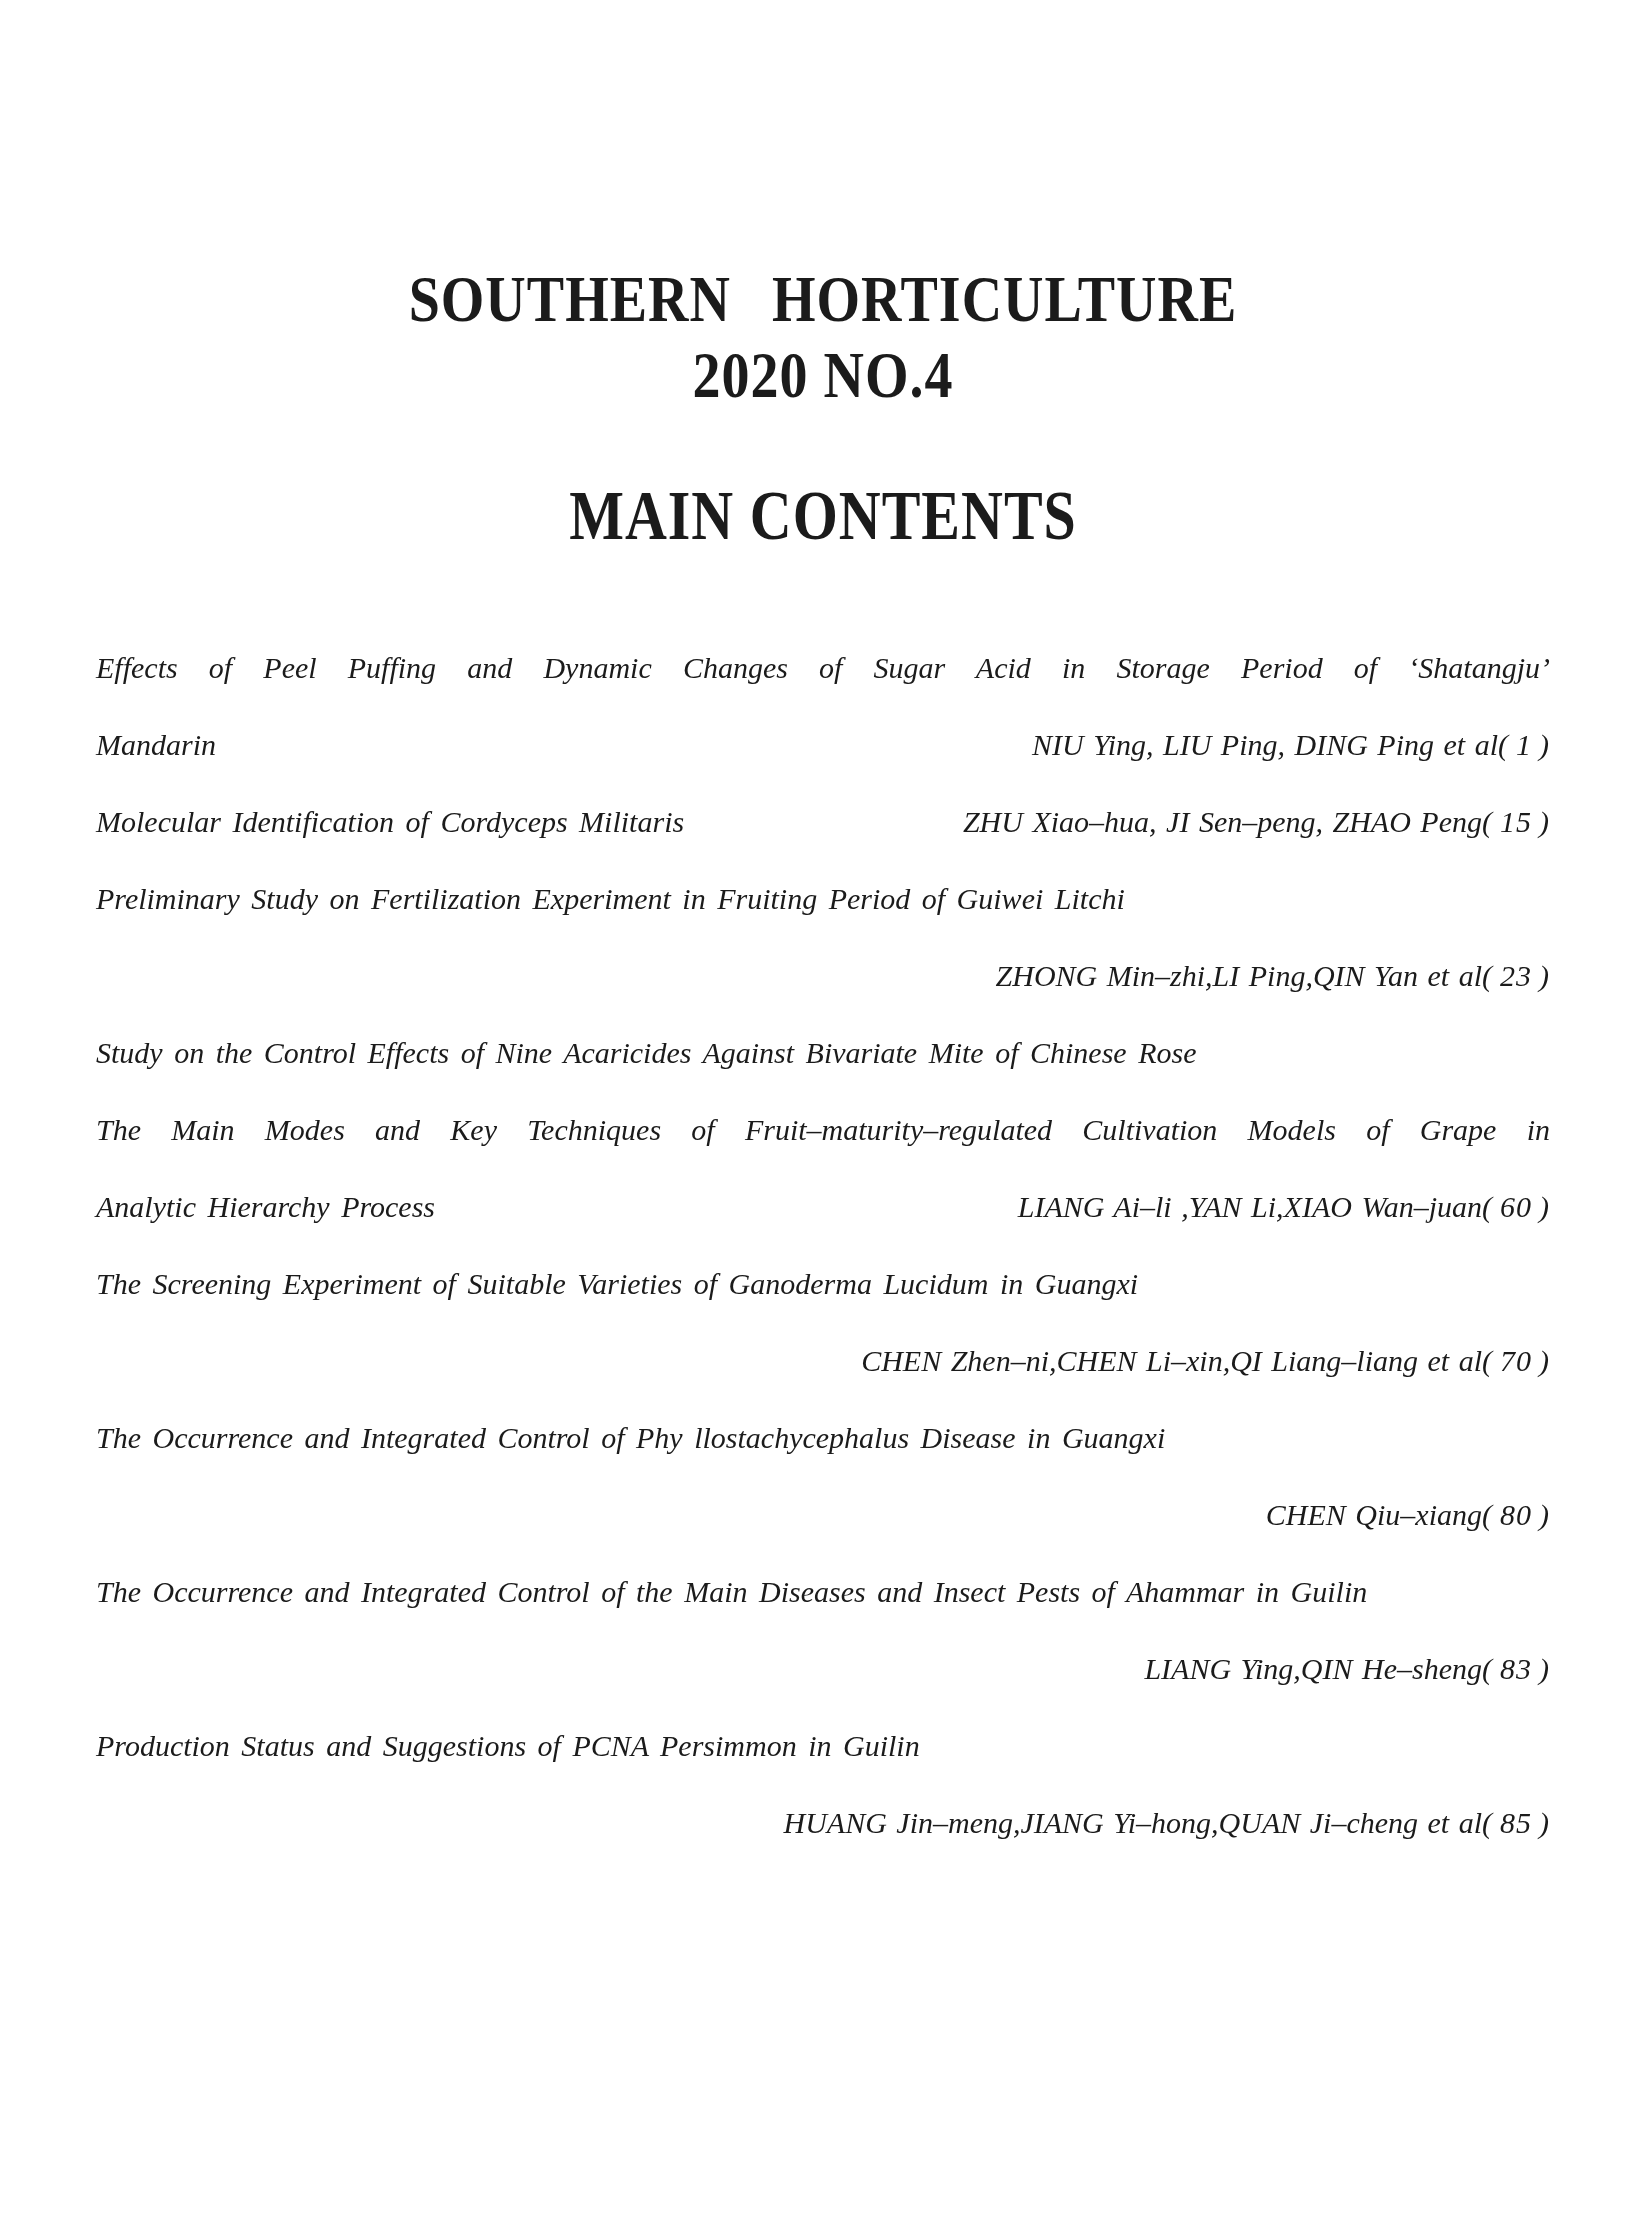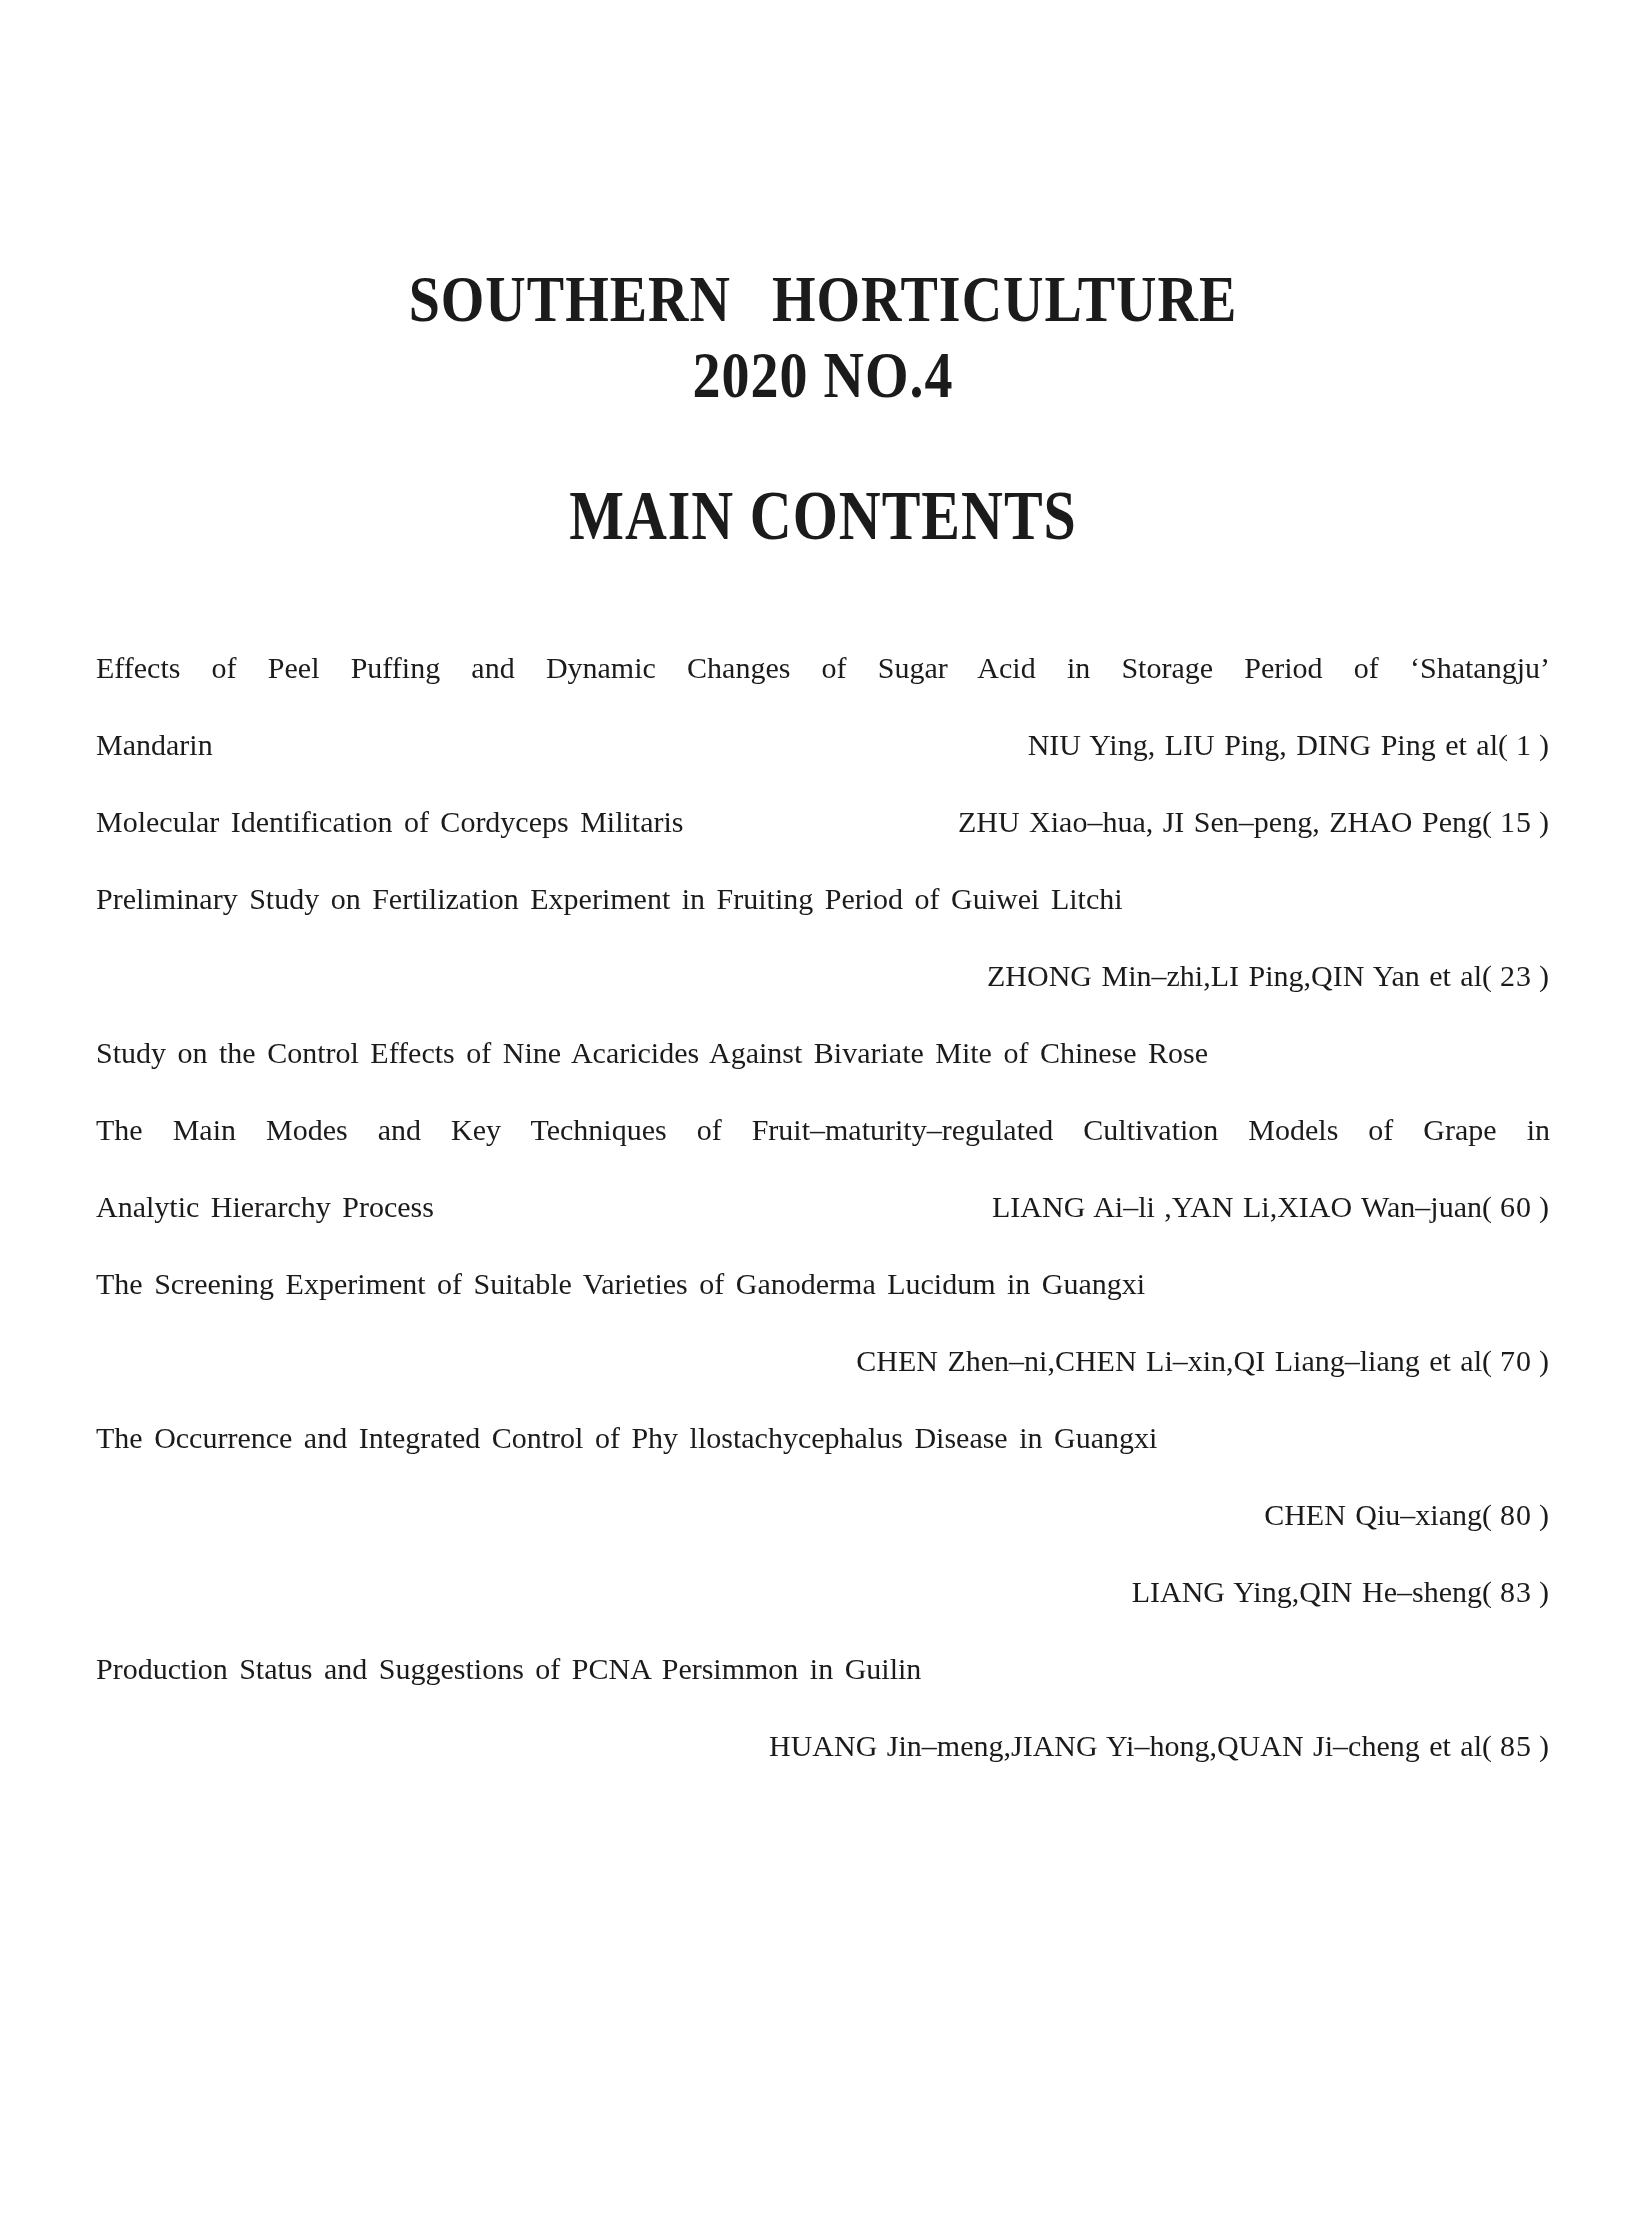--- a/index.html
+++ b/index.html
@@ -41,20 +41,21 @@
     text-align: center;
     font-size: 58px;
     font-weight: bold;
     line-height: 58px;
     letter-spacing: 1px;
     transform: scaleY(1.2);
   }
   
   .toc {
     margin: 84px 96px 0 96px;
+    font-style: italic;
   }
   .toc-line {
     height: 77px;
     line-height: 77px;
     font-size: 30px;
     word-spacing: 4px;
     white-space: nowrap;
   }
   .toc-line.text-justified {
     white-space: normal;
@@ -118,20 +119,21 @@
       <div class="toc-line text"><span class="title-text">The Screening Experiment of Suitable Varieties of Ganoderma Lucidum in Guangxi</span></div>
       <div class="toc-line leader-authors">
         <span class="leader"></span>
         <span class="authors">CHEN Zhen–ni,CHEN Li–xin,QI Liang–liang et al<span class="page-no">( 70 )</span></span>
       </div>
       <div class="toc-line text"><span class="title-text">The Occurrence and Integrated Control of Phy llostachycephalus Disease in Guangxi</span></div>
       <div class="toc-line leader-authors">
         <span class="leader"></span>
         <span class="authors">CHEN Qiu–xiang<span class="page-no">( 80 )</span></span>
       </div>
+      <div class="toc-line text"><span class="title-text">The Occurrence and Integrated Control of the Main Diseases and Insect Pests of Ahammar in Guilin</span></div>
       <div class="toc-line leader-authors">
         <span class="leader"></span>
         <span class="authors">LIANG Ying,QIN He–sheng<span class="page-no">( 83 )</span></span>
       </div>
       <div class="toc-line text"><span class="title-text">Production Status and Suggestions of PCNA Persimmon in Guilin</span></div>
       <div class="toc-line leader-authors">
         <span class="leader"></span>
         <span class="authors">HUANG Jin–meng,JIANG Yi–hong,QUAN Ji–cheng et al<span class="page-no">( 85 )</span></span>
       </div>
     </div>

